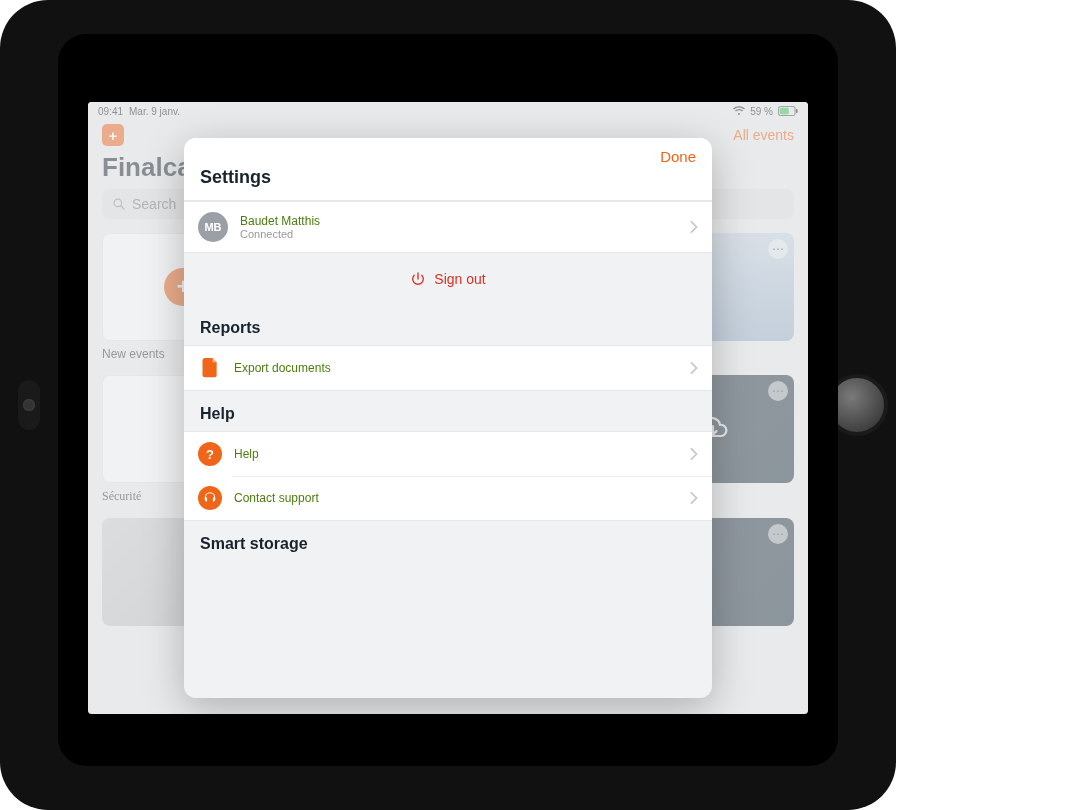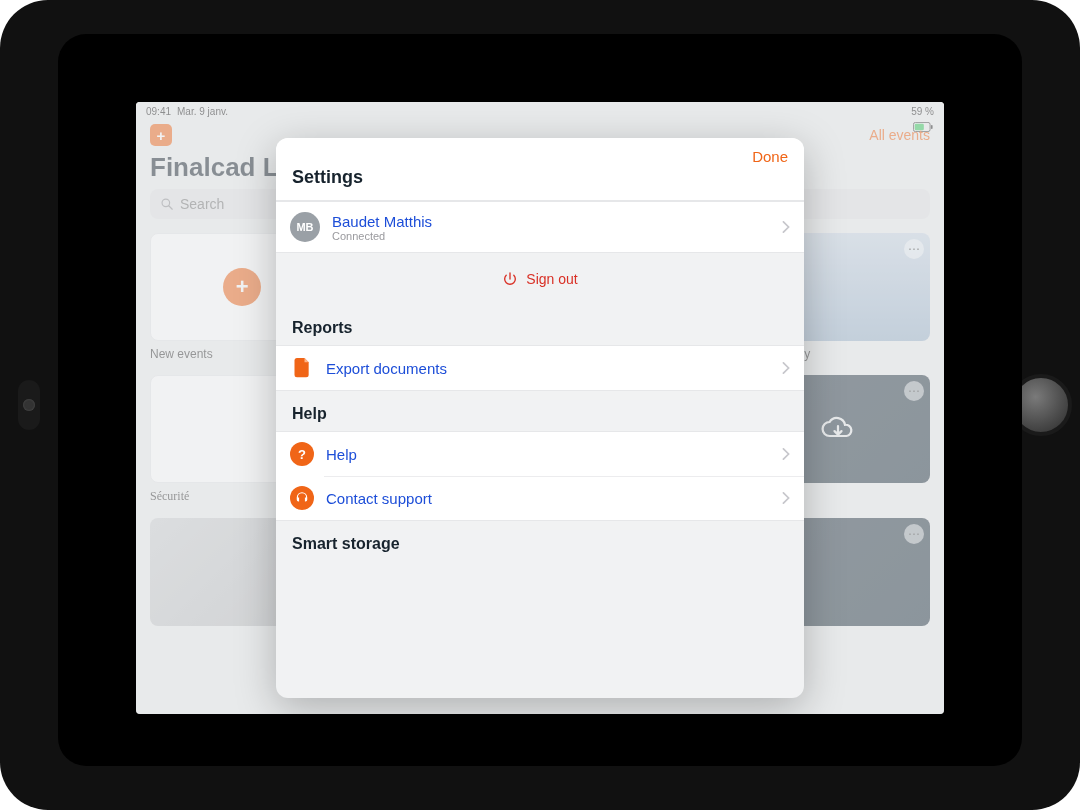--- a/index.html
+++ b/index.html
@@ -1,20 +1,20 @@
 <!DOCTYPE html>
 <html><head>
 <meta charset="utf-8">
 <style>
   * { box-sizing: border-box; margin: 0; padding: 0; }
   html, body { width: 1080px; height: 810px; overflow: hidden; font-family: -apple-system, BlinkMacSystemFont, "Helvetica Neue", Arial, sans-serif; background: #fff; }
 
   
   .device {
-    width: 1080px; height: 810px;
+    width: 896px; height: 810px;
     background: #111;
     border-radius: 48px;
     padding: 34px 58px 44px 58px;
     position: relative;
   }
   .device-inner {
     width: 100%; height: 100%;
     background: #000;
     border-radius: 28px;
     padding: 46px 30px 30px 30px;
@@ -49,21 +49,21 @@
   }
 
   
   .status-bar {
     height: 18px;
     display: flex; align-items: center; justify-content: space-between;
     padding: 0 10px; font-size: 10px; color: #222;
     background: #eceded;
   }
   .status-left { display:flex; gap:6px; }
-  .status-right { display:flex; gap:5px; align-items:center;flex-direction:column; }
+  .status-right { display:flex; gap:5px; align-items:center; }
   .wifi-icon svg, .battery-icon svg { display:block; }
 
   
   .app-body { padding: 0 14px; }
   .app-row1 { display:flex; justify-content:space-between; align-items:center; padding-top:4px;}
   .app-logo { width:22px; height:22px; background:#f06517; border-radius:5px; display:flex; align-items:center; justify-content:center; color:#fff; font-weight:700; font-size:15px;}
   .all-events { color:#f06517; font-size:14px; }
   .app-title { font-size:26px; font-weight:700; color:#17232d; margin-top:6px; }
   .search-bar {
     margin-top:6px; height:30px; background:#e2e3e4; border-radius:8px;
@@ -125,21 +125,21 @@
   .row {
     display:flex; align-items:center; gap:12px;
     padding: 10px 14px;
     position:relative;
     min-height:44px;
   }
   .row + .row::before {
     content:""; position:absolute; top:0; left:48px; right:0; height:1px; background:#ececee;
   }
   .row .chev { margin-left:auto; color:#c7c7cc; }
-  .row .label { font-size:15px; color:#1d4ed8; }
+  .row .label { font-size:12px; color:#4d7c0f; }
   .row .sublabel { font-size:11px; color:#9a9a9e; }
 
   .avatar { width:30px; height:30px; border-radius:50%; background:#9aa0a6; color:#fff; font-size:11px; display:flex; align-items:center; justify-content:center; font-weight:600; }
   .icon-circ { width:24px; height:24px; border-radius:50%; display:flex; align-items:center; justify-content:center; color:#fff; font-size:13px; font-weight:700;}
   .icon-help { background:#f06517; }
   .icon-support { background:#f06517; }
   .icon-export { width:24px; display:flex; align-items:center; justify-content:center; color:#f06517; }
   .signout-block { padding: 10px 0; }
   .signout-inner {
     display:flex; align-items:center; justify-content:center; gap:8px;

